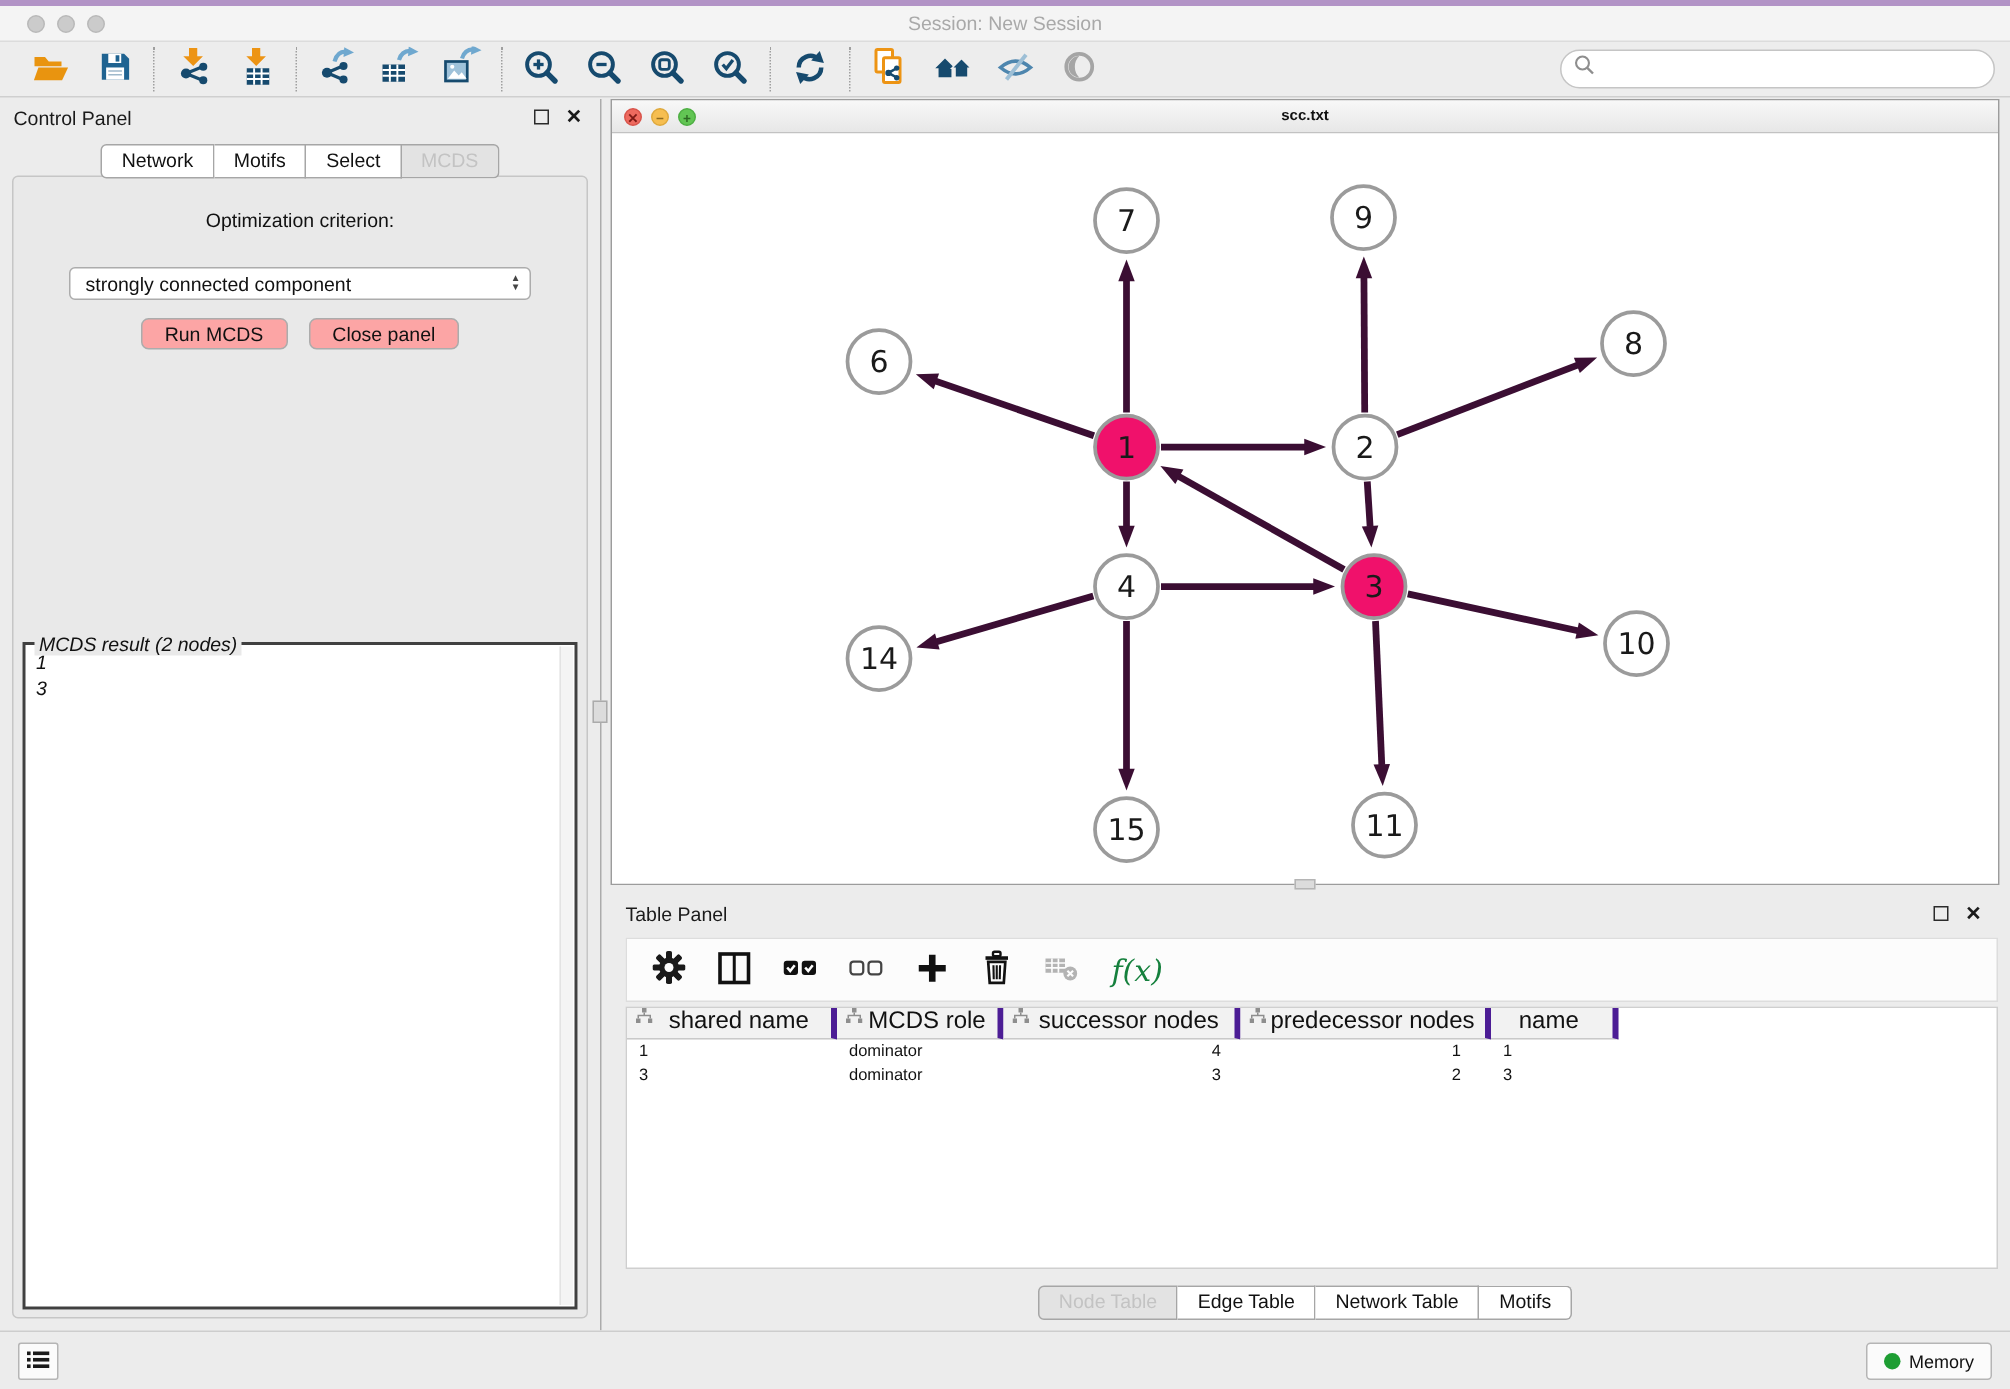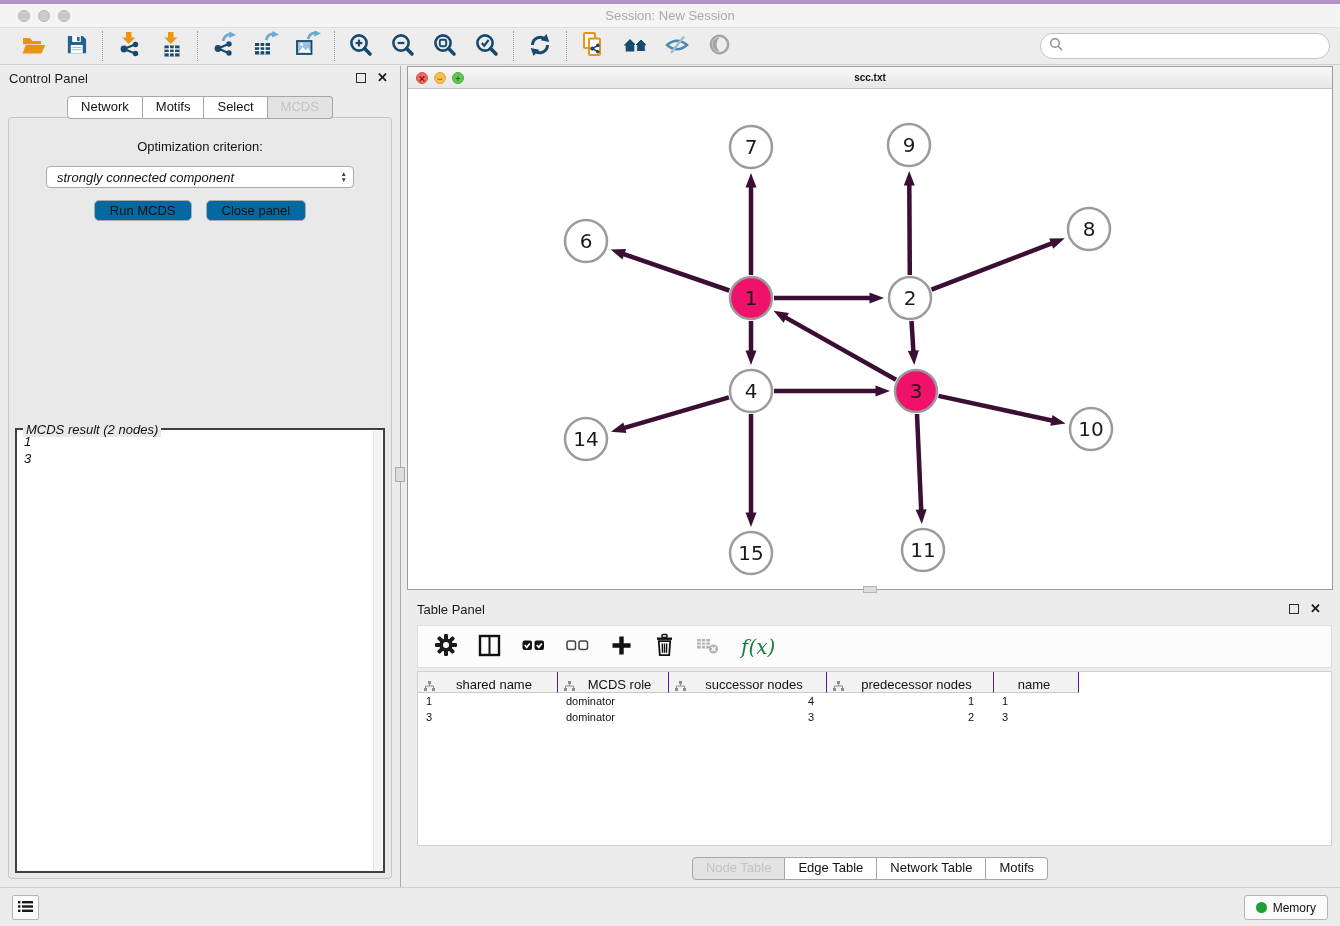--- a/index.html
+++ b/index.html
@@ -30,24 +30,24 @@
   .panel-icons { position:absolute; right:12px; top:6px; display:flex; gap:11px; align-items:center; }
   .float-glyph { width:10px; height:10px; border:1.6px solid #2B2B2B; display:inline-block; }
   .close-glyph { font-size:13px; font-weight:bold; color:#1A1A1A; line-height:12px; }
   .cp-tabs { position:absolute; left:0; right:0; top:30px; display:flex; justify-content:center; z-index:2; }
   .seg-tab { font-size:13px; color:#111; background:#fff; border:1px solid #A6A6A6; border-left:none; padding:3px 13px 4px; line-height:14px; }
   .seg-tab:first-child { border-left:1px solid #A6A6A6; border-radius:4px 0 0 4px; }
   .seg-tab:last-child { border-radius:0 4px 4px 0; }
   .seg-tab.active { background:#E3E3E3; color:#C3C3C3; }
   .cp-body { position:absolute; left:8px; right:8px; top:51px; bottom:8px; background:#E9E9E9; border:1px solid #C6C6C6; border-radius:4px; }
   .opt-label { text-align:center; margin-top:21px; font-size:13px; color:#111; }
-  .criterion-select { width:308px; height:22px; margin:12px auto 0; background:#fff; border:1px solid #ACACAC; border-radius:4px; display:flex; align-items:center; padding:0 4px 0 10px; font-size:13px; color:#111;font-style:italic; }
+  .criterion-select { width:308px; height:22px; margin:24px auto 0; background:#fff; border:1px solid #ACACAC; border-radius:4px; display:flex; align-items:center; padding:0 4px 0 10px; font-size:13px; color:#111; }
   .stepper { margin-left:auto; display:flex; flex-direction:column; align-items:center; line-height:6px; font-size:6.5px; color:#444; padding-right:2px; }
   .btn-row { display:flex; justify-content:center; gap:14px; margin-top:12px; }
-  .aqua-btn { height:21px; padding:0 15px; background:#0369a1; border:1px solid #ACACAC; border-radius:5px; font-size:13px; line-height:19px; color:#111; font-family:"Liberation Sans",sans-serif; }
+  .aqua-btn { height:21px; padding:0 15px; background:#fca5a5; border:1px solid #ACACAC; border-radius:5px; font-size:13px; line-height:19px; color:#111; font-family:"Liberation Sans",sans-serif; }
   .result-group { position:absolute; left:6px; right:6px; top:310px; bottom:5px; background:#fff; border:2px solid #404040;font-style:italic; }
   .result-label { position:absolute; top:-8px; left:6px; background:#E9E9E9; padding:0 3px; font-size:13px; color:#111; }
   .result-text { font-size:13px; line-height:17px; padding:3px 0 0 7px; white-space:pre; color:#111; }
   .result-scroll { position:absolute; top:1px; right:1px; bottom:1px; width:9px; background:#F4F4F4; border-left:1px solid #E3E3E3; }
   .v-grab { position:absolute; left:395px; top:401px; width:10px; height:15px; background:#DCDCDC; border:1px solid #ABABAB; z-index:3; }
   
   .network-window { position:absolute; left:407px; top:0; width:926px; height:524px; border:1px solid #9C9C9C; background:#fff; }
   .net-titlebar { height:22px; background:linear-gradient(#F8F8F8,#E7E7E7); border-bottom:1px solid #C2C2C2; position:relative; }
   .net-lights { position:absolute; left:8px; top:5px; display:flex; gap:6px; }
   .nlight { width:12px; height:12px; border-radius:50%; font-size:9px; font-weight:bold; text-align:center; line-height:12px; }
@@ -58,21 +58,21 @@
   .net-canvas { position:absolute; left:0; top:22px; width:924px; height:500px; background:#fff; }
   .h-grab { position:absolute; left:455px; bottom:-4px; width:14px; height:7px; background:#DCDCDC; border:1px solid #B5B5B5; }
   
   .table-panel { position:absolute; left:407px; top:531px; right:7px; bottom:0; }
   .tp-header { height:26px; position:relative; }
   .tp-toolbar { position:absolute; left:10px; right:1px; top:28px; height:43px; background:#FCFCFC; border:1px solid #DDDDDD; display:flex; align-items:center; gap:21px; padding-left:17px; }
   .tico { background:transparent; border:none; display:flex; align-items:center; justify-content:center; height:30px; }
   .fx-label { font-family:"DejaVu Serif", serif; font-style:italic; font-size:20px; color:#15803d; }
   .tp-table { position:absolute; left:10px; right:1px; top:74px; bottom:41px; background:#fff; border:1px solid #CFCFCF; overflow:hidden; }
   .thead { display:flex; height:21px; }
-  .th { background:#F2F2F2; border-right:1px solid #4c1d95; border-bottom:1px solid #C9C9C9; display:flex; align-items:flex-end; font-size:13px; color:#111; }
+  .th { background:#F2F2F2; border-right:4px solid #4c1d95; border-bottom:1px solid #C9C9C9; display:flex; align-items:flex-start; font-size:16px; color:#111; }
   .th .hicon { margin-left:6px; display:flex; }
   .th .hlabel { flex:1; text-align:center; padding-right:4px; }
   .trow { display:flex; height:16px; font-size:11px; color:#111; }
   .td { overflow:hidden; white-space:nowrap; line-height:16px; }
   .al { text-align:left; padding-left:8px; }
   .ar { text-align:right; }
   .tp-tabs { position:absolute; left:0; right:0; bottom:7px; display:flex; justify-content:center; }
   
   .statusbar { position:absolute; left:0; right:0; bottom:0; height:39px; background:#ECECEC; border-top:1px solid #CDCDCD;text-decoration:underline; }
   .list-btn { position:absolute; left:12px; top:7px; width:27px; height:25px; background:#FBFBFB; border:1px solid #B5B5B5; border-radius:2px; display:flex; align-items:center; justify-content:center; }

